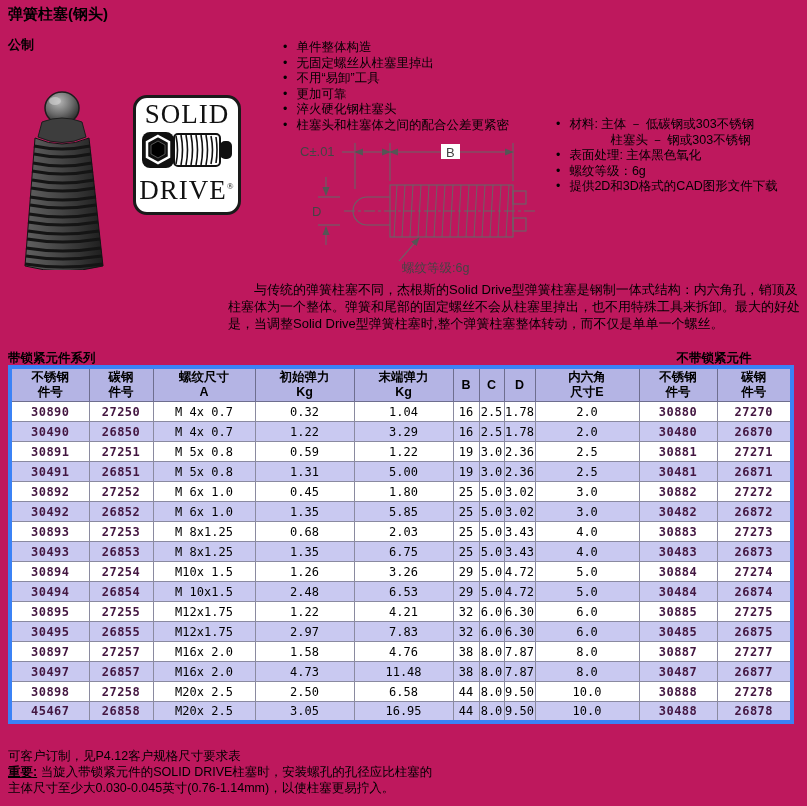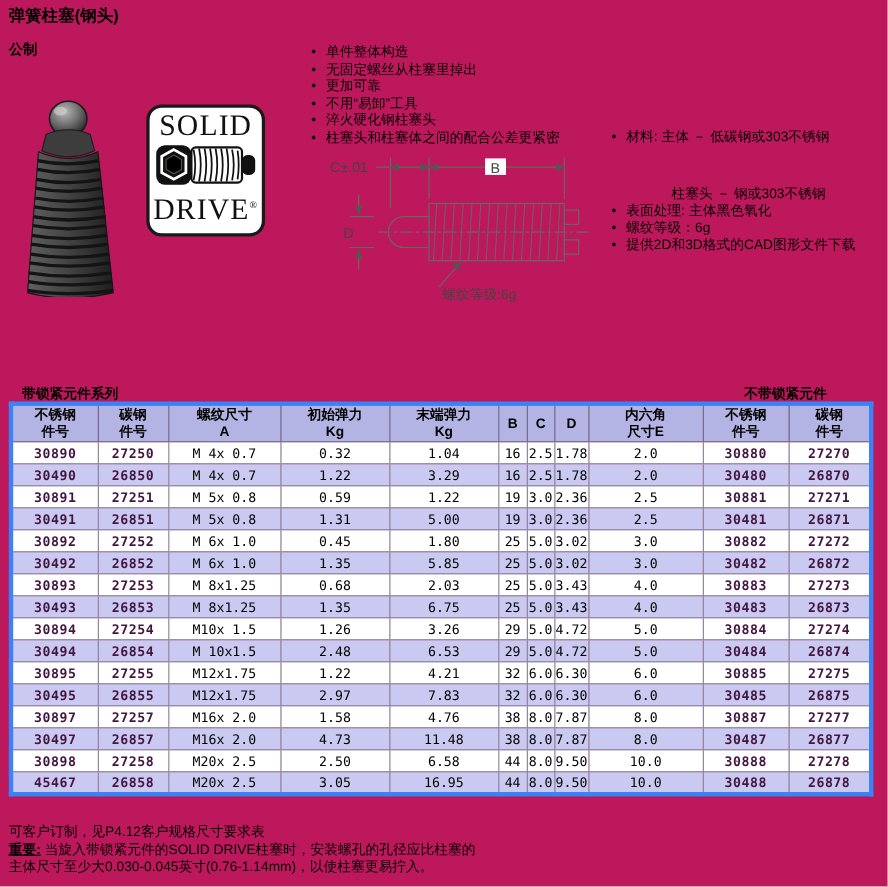--- a/index.html
+++ b/index.html
@@ -14,28 +14,28 @@
   .logo-word { font-family:"Liberation Serif",serif; font-size:27px; line-height:28px; color:#111; letter-spacing:1px; }
   .logo-reg { font-size:9px; vertical-align:super; }
   .logo-screw { display:block; margin:0 auto; }
 
   .features { position:absolute; left:283px; top:40px; width:280px; list-style:none; font-size:12.5px; line-height:15.5px; }
   .features li::before { content:"•"; margin-right:9px; }
 
   .specs { position:absolute; left:556px; top:117px; width:251px; list-style:none; font-size:12.5px; line-height:15.5px; }
   .specs li { display:flex; }
   .specs li::before { content:"•"; margin-right:9px; }
-  .spec-cont { padding-left:41px;margin-top:36px; }
+  .spec-cont { padding-left:41px; }
 
   .diagram { position:absolute; left:298px; top:131px; }
 
   .description { position:absolute; left:228px; top:282px; width:579px; font-size:13px; line-height:16.8px; text-indent:2em; }
 
   .table-section { position:absolute; left:8px; top:350px; width:783px; }
-  .tbl-label-left { position:absolute; left:12px; top:0; font-size:12.5px; font-weight:bold; }
+  .tbl-label-left { position:absolute; left:0; top:0; font-size:12.5px; font-weight:bold; }
   .tbl-label-right { position:absolute; left:629px; top:0; width:154px; text-align:center; font-size:12.5px; font-weight:bold; }
   table { position:absolute; left:0; top:15px; width:782px; border-collapse:collapse; table-layout:fixed; border:4px solid #3b82f6; }
   col.c0{width:79px} col.c1{width:64px} col.c2{width:102px} col.c3{width:99px} col.c4{width:99px}
   col.c5{width:26px} col.c6{width:25px} col.c7{width:31px} col.c8{width:104px} col.c9{width:78px} col.c10{width:75px}
   th { background:var(--header-bg,#b4b4e4); font-size:12.5px; font-weight:bold; line-height:15px; height:34px; border:1px solid #6e6e8e; text-align:center; padding:1px 0; }
   td { height:20px; border:1px solid #8a8aa0; text-align:center; font-family:"DejaVu Sans Mono",monospace; font-size:12px; background:#fff; padding:0; }
   tr.stripe td { background:var(--stripe-bg,#c9c9f1); }
   td.pn { color:var(--pn-color,#431641); font-weight:bold; letter-spacing:0.5px; }
 
   .footer { position:absolute; left:8px; top:748px; font-size:12.5px; line-height:16px; }
@@ -104,22 +104,22 @@
       </g>
       <rect x="34" y="6" width="46" height="32" rx="4" fill="none" stroke="#111" stroke-width="2"></rect>
       <rect x="80" y="13" width="12" height="18" rx="5" fill="#111"></rect>
     </svg>
     <div class="logo-word"><span>DRIVE</span><span class="logo-reg">®</span></div>
   </div>
 
   <ul class="features">
       <li>单件整体构造</li>
       <li>无固定螺丝从柱塞里掉出</li>
+      <li>不用“易卸”工具</li>
       <li>更加可靠</li>
-      <li>不用“易卸”工具</li>
       <li>淬火硬化钢柱塞头</li>
       <li>柱塞头和柱塞体之间的配合公差更紧密</li>
     </ul>
 
   <svg class="diagram" width="265" height="152" viewBox="0 0 265 152" xmlns="http://www.w3.org/2000/svg">
     <defs>
       <marker id="ar" viewBox="0 0 10 10" refX="9" refY="5" markerWidth="8" markerHeight="8" orient="auto-start-reverse">
         <path d="M0,1 L10,5 L0,9 z" fill="#555"></path>
       </marker>
     </defs>
@@ -184,20 +184,21 @@
           <div>螺纹等级：6g</div>
         </div>
       </li>
       <li>
         <div>
           <div>提供2D和3D格式的CAD图形文件下载</div>
         </div>
       </li>
     </ul>
 
+  <p class="description">与传统的弹簧柱塞不同，杰根斯的Solid Drive型弹簧柱塞是钢制一体式结构：内六角孔，销顶及柱塞体为一个整体。弹簧和尾部的固定螺丝不会从柱塞里掉出，也不用特殊工具来拆卸。最大的好处是，当调整Solid Drive型弹簧柱塞时,整个弹簧柱塞整体转动，而不仅是单单一个螺丝。</p>
 
   <div class="table-section">
     <div class="tbl-label-left">带锁紧元件系列</div>
     <div class="tbl-label-right">不带锁紧元件</div>
     <table>
       <colgroup>
         <col class="c0">
           <col class="c1">
           <col class="c2">
           <col class="c3">

